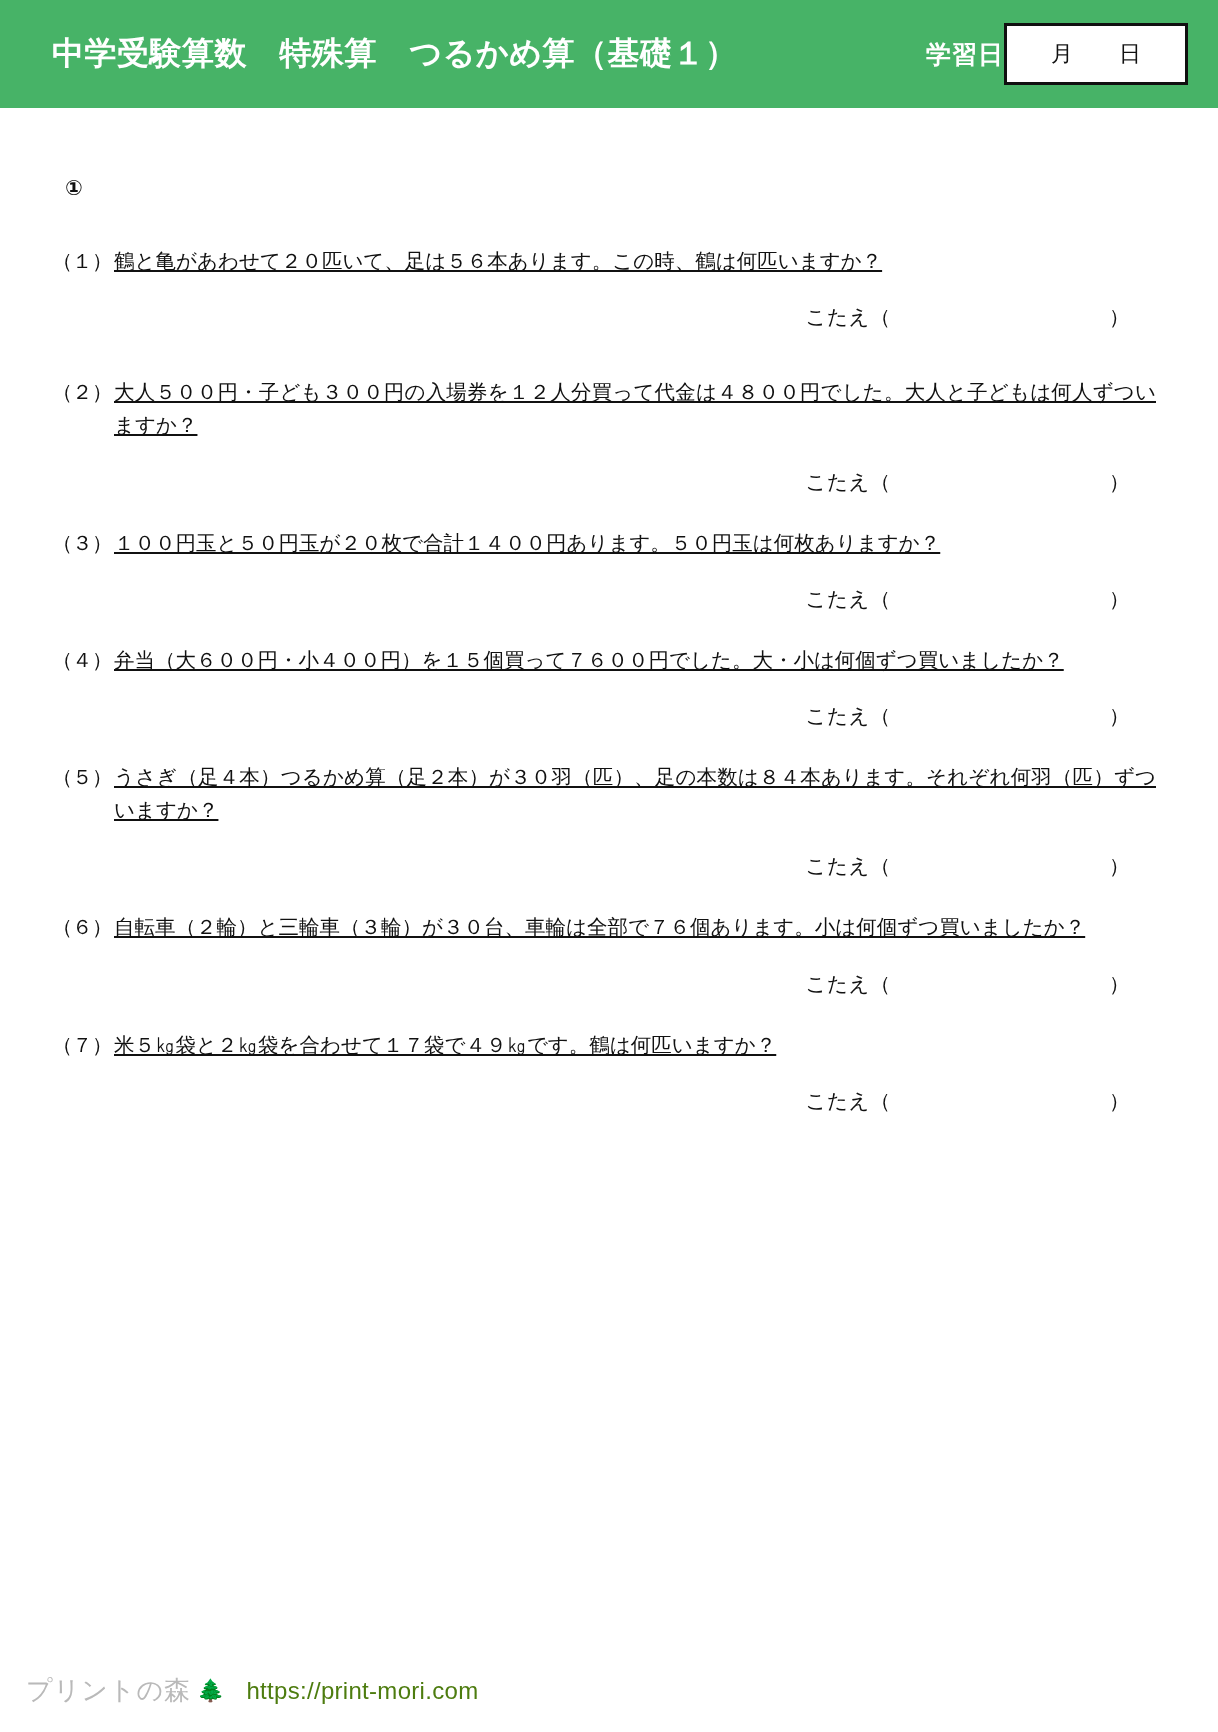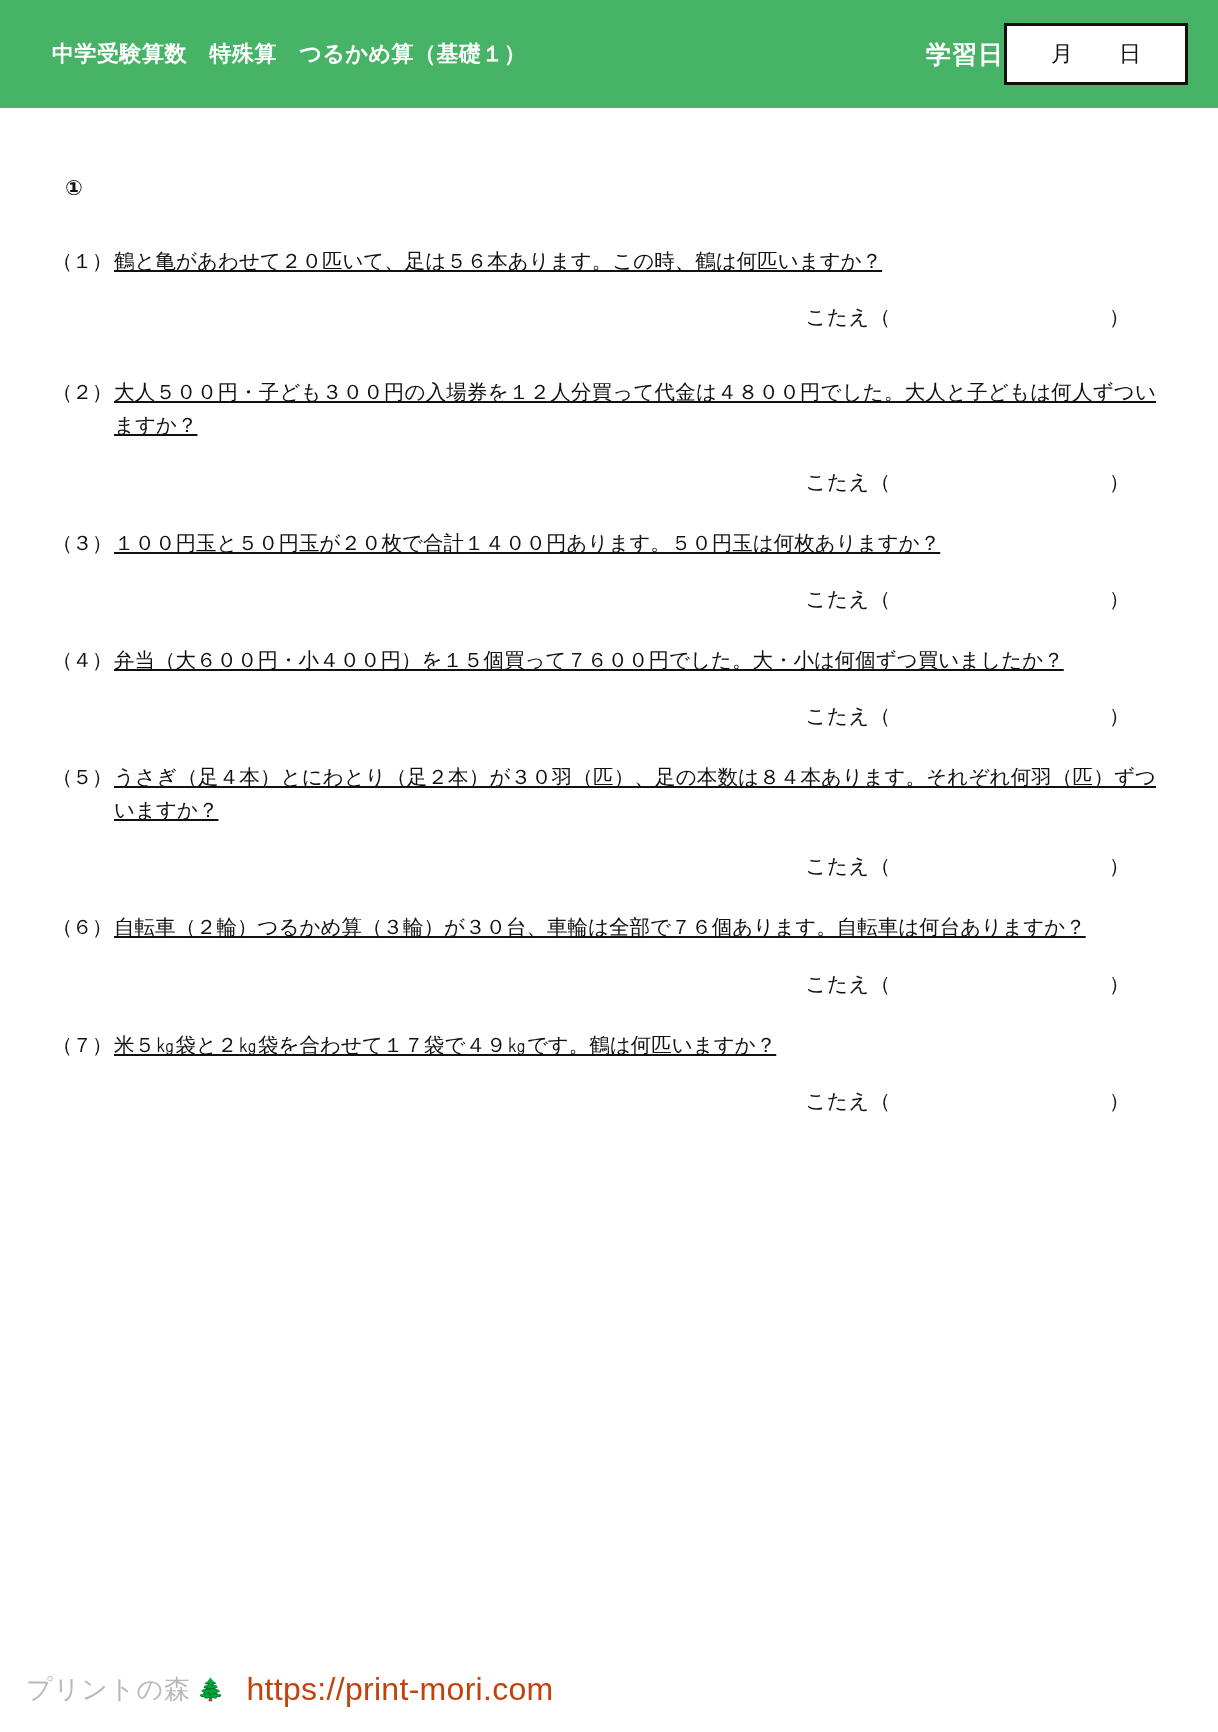--- a/index.html
+++ b/index.html
@@ -22,21 +22,21 @@
     width: 1218px;
     height: 108px;
     background: #47b367;
     display: flex;
     align-items: center;
     box-sizing: border-box;
     padding: 0 30px 0 52px;
   }
   .header-title {
     color: #ffffff;
-    font-size: 22px;
+    font-size: 32px;
     font-weight: bold;
     letter-spacing: 0.5px;
     white-space: pre;
     font-family: Liberation Mono, monospace;
   }
   .header-right {
     margin-left: auto;
     display: flex;
     align-items: center;
     gap: 0;
@@ -146,22 +146,22 @@
     color: #b9b9b9;
     letter-spacing: 1px;
   }
   .tree-icon {
     font-size: 22px;
     color: #3c9d4e;
     margin-left: -2px;
     margin-right: 14px;
   }
   .footer-url {
-    font-size: 32px;
-    color: #c2410c;
+    font-size: 24px;
+    color: #4d7c0f;
     letter-spacing: 0.3px;
   }
 </style>
 </head>
 <body>
 
 <div class="header">
   <div class="header-title">中学受験算数　特殊算　つるかめ算（基礎１）</div>
   <div class="header-right">
     <div class="study-date-label">学習日</div>
@@ -214,31 +214,31 @@
       <span class="q-text">弁当（大６００円・小４００円）を１５個買って７６００円でした。大・小は何個ずつ買いましたか？</span>
     </div>
     <div class="answer-row">
       <span class="answer-label"><span>こたえ（</span><span class="answer-blank"></span><span class="answer-paren-close">）</span></span>
     </div>
   </div>
 
   <div class="q-block tight">
     <div class="q-line">
       <span class="q-label">（５）</span>
-      <span class="q-text">うさぎ（足４本）とにわとり（足２本）が３０羽（匹）、足の本数は８４本あります。それぞれ何羽（匹）ずついますか？</span>
+      <span class="q-text">うさぎ（足４本）つるかめ算（足２本）が３０羽（匹）、足の本数は８４本あります。それぞれ何羽（匹）ずついますか？</span>
     </div>
     <div class="answer-row">
       <span class="answer-label"><span>こたえ（</span><span class="answer-blank"></span><span class="answer-paren-close">）</span></span>
     </div>
   </div>
 
   <div class="q-block tight">
     <div class="q-line">
       <span class="q-label">（６）</span>
-      <span class="q-text">自転車（２輪）つるかめ算（３輪）が３０台、車輪は全部で７６個あります。自転車は何台ありますか？</span>
+      <span class="q-text">自転車（２輪）と三輪車（３輪）が３０台、車輪は全部で７６個あります。小は何個ずつ買いましたか？</span>
     </div>
     <div class="answer-row">
       <span class="answer-label"><span>こたえ（</span><span class="answer-blank"></span><span class="answer-paren-close">）</span></span>
     </div>
   </div>
 
   <div class="q-block tight">
     <div class="q-line">
       <span class="q-label">（７）</span>
       <span class="q-text">米５㎏袋と２㎏袋を合わせて１７袋で４９㎏です。鶴は何匹いますか？</span>

